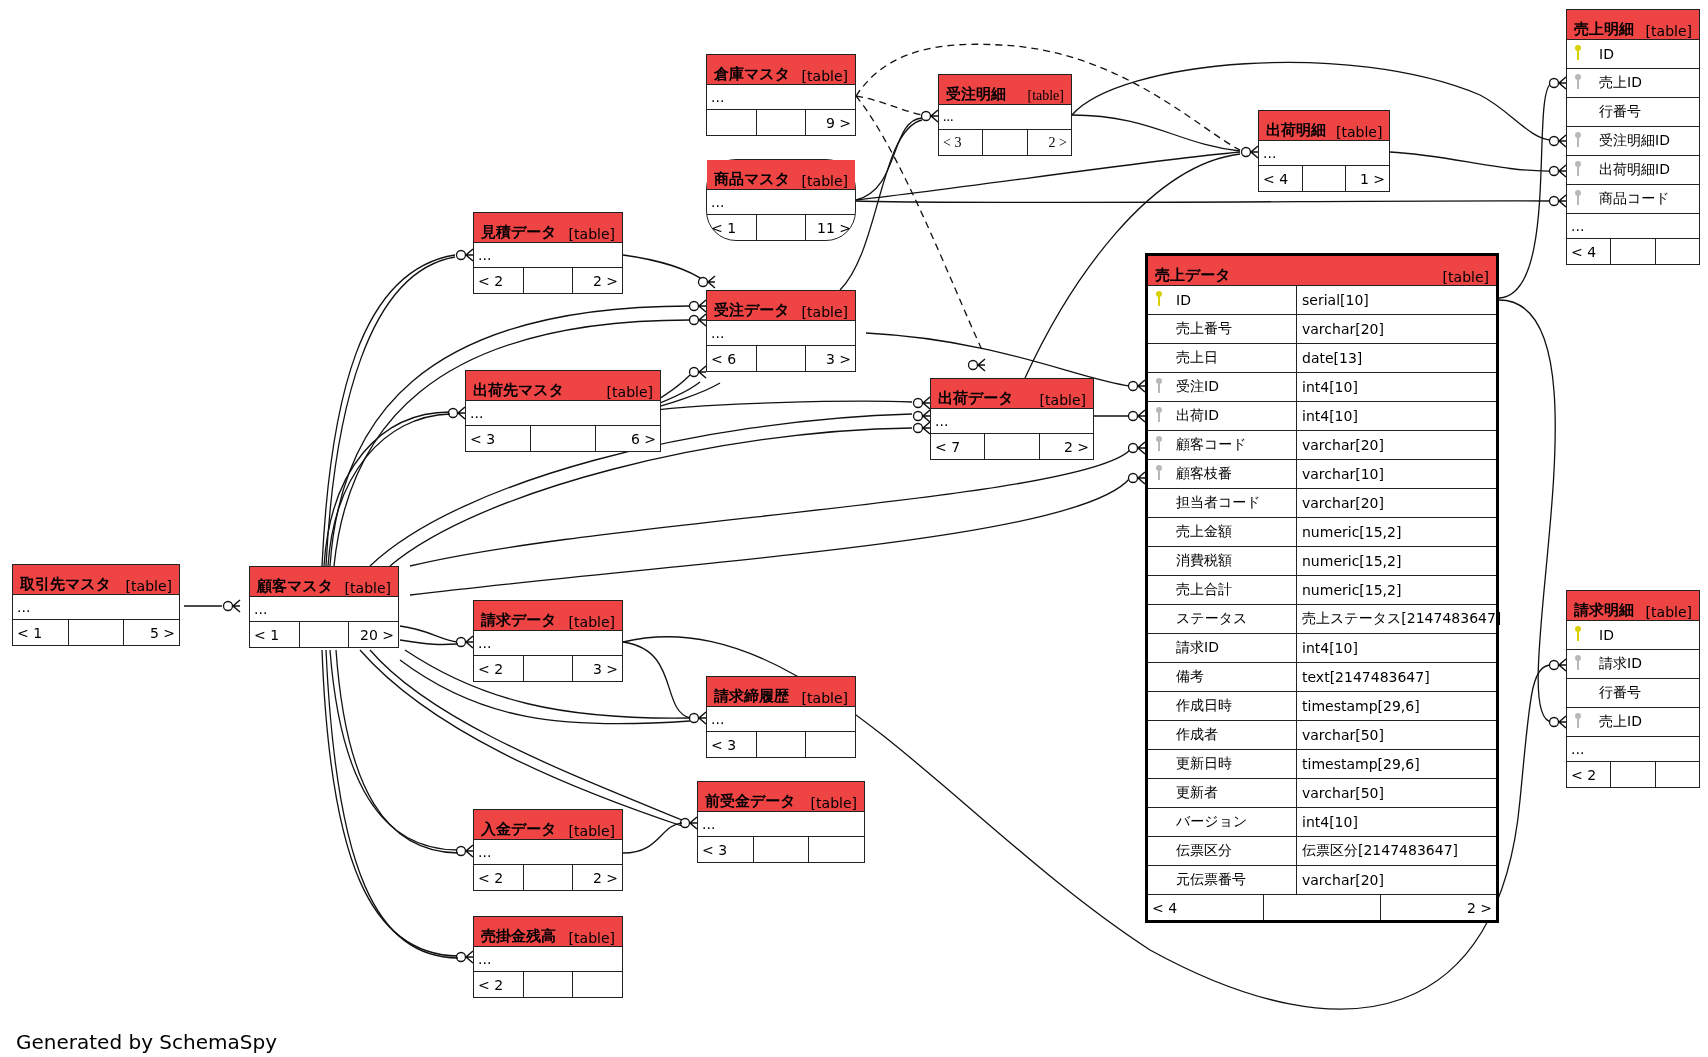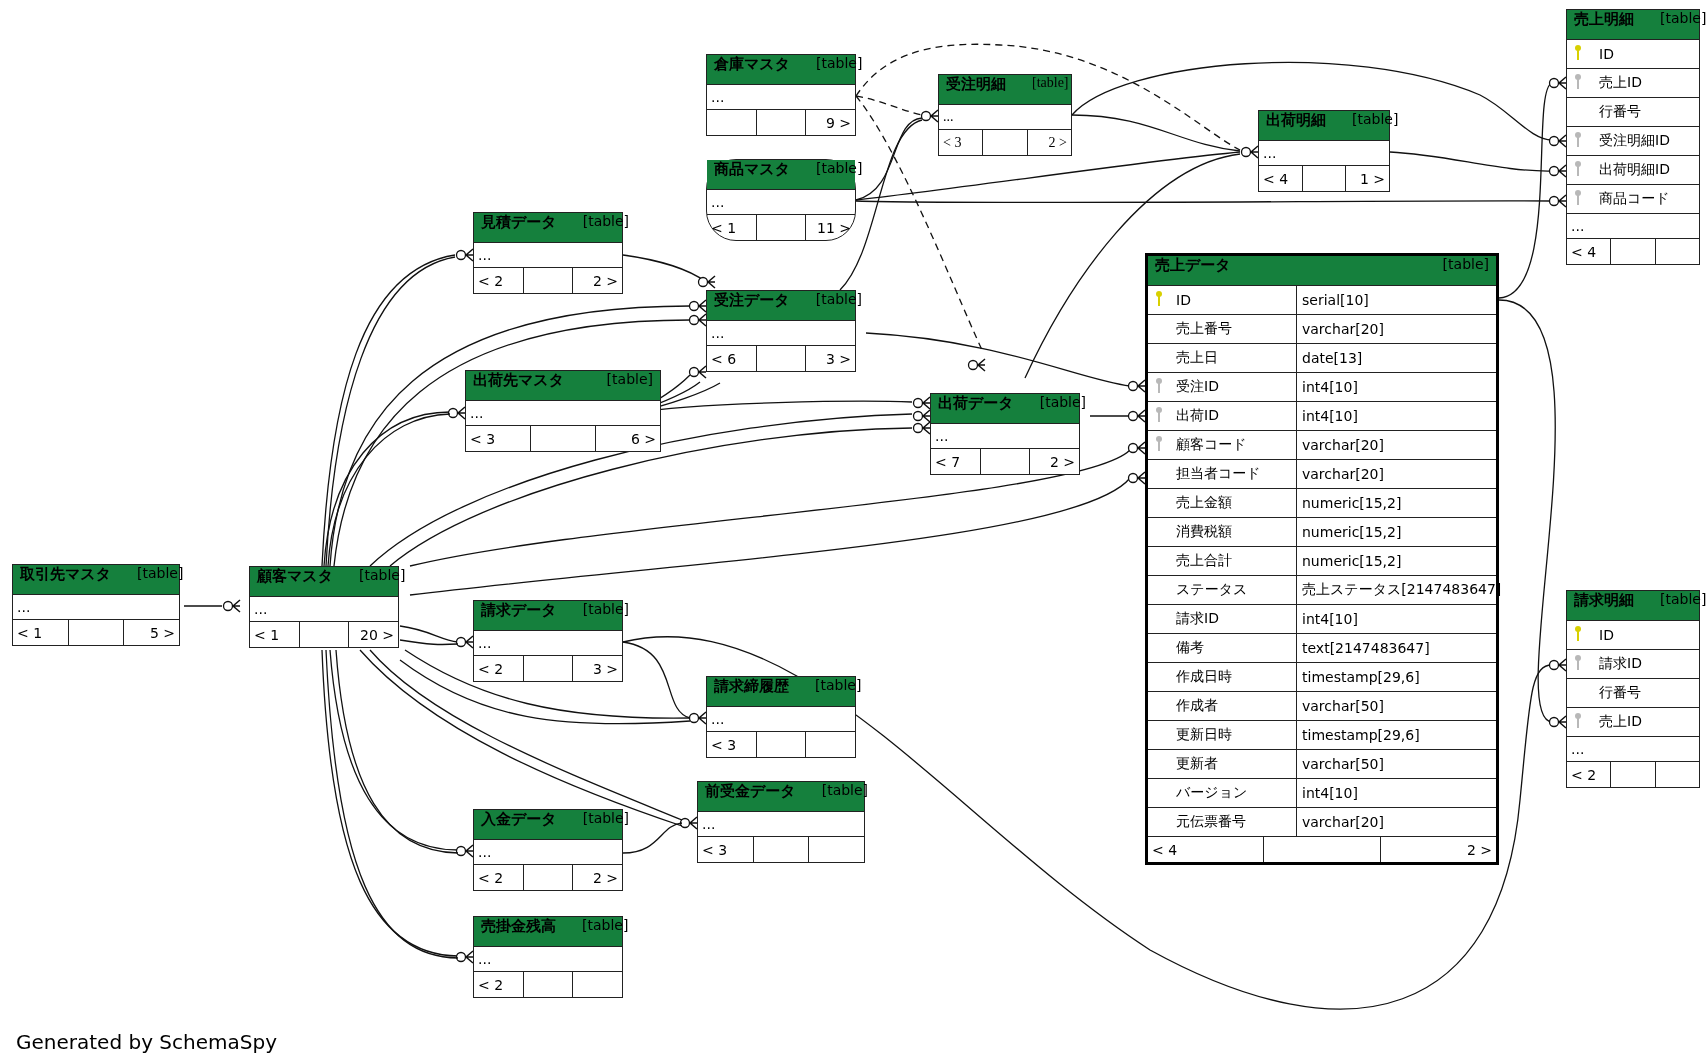--- a/index.html
+++ b/index.html
@@ -1,22 +1,22 @@
 <!DOCTYPE html>
 <html><head>
 <meta charset="utf-8">
 <style>
   html, body { margin:0; padding:0; background:#fff; }
   body { width:1708px; height:1057px; position:relative; overflow:hidden;
          font-family:"DejaVu Sans", sans-serif; color:#000; }
   #edges { position:absolute; left:0; top:0; width:1708px; height:1057px; }
   .tbl { position:absolute; border:1.5px solid #222; background:#fff; box-sizing:border-box; font-size:14px; }
   .tbl.focus { border:3.5px solid #000; }
-  .hdr { background:#15803d; height:30px; display:flex; align-items:flex-start; justify-content:space-between;
-         padding:0 7px; border-bottom:1.5px solid #222; box-sizing:border-box; white-space:nowrap;gap:16px; }
+  .hdr { background:#ef4444; height:30px; display:flex; align-items:flex-end; justify-content:space-between;
+         padding:0 7px; border-bottom:1.5px solid #222; box-sizing:border-box; white-space:nowrap; }
   .hdr .name { font-weight:bold; font-size:15px; }
   .hdr .kind { font-size:14px; margin-left:10px; }
   .row { height:29px; border-bottom:1.5px solid #222; display:flex; align-items:center; box-sizing:border-box; white-space:nowrap; }
   .row .key { width:22px; text-align:center; flex:0 0 22px; }
   .row .col { padding-left:4px; }
   .focus .row .col { width:120px; flex:0 0 120px; border-right:1.5px solid #222; height:100%; display:flex; align-items:center; padding-left:6px; }
   .focus .row .type { padding-left:5px; }
   .ellip { height:25px; border-bottom:1.5px solid #222; padding-left:4px; display:flex; align-items:center; box-sizing:border-box; }
   .ftr { height:25px; display:flex; box-sizing:border-box; }
   .ftr span { flex:1; border-right:1.5px solid #222; display:flex; align-items:center; padding:0 4px; box-sizing:border-box; }
@@ -352,21 +352,21 @@
       <span class="kind">[table]</span>
     </div>
   <div class="ellip">...</div>
   <div class="ftr">
       <span>&lt; 3</span>
       <span></span>
       <span>2 &gt;</span>
     </div>
 </div>
 
-<div class="tbl" style="left:930px;top:393px;width:150px;">
+<div class="tbl" style="left:930px;top:378px;width:164px;">
   <div class="hdr">
       <span class="name">出荷データ</span>
       <span class="kind">[table]</span>
     </div>
   <div class="ellip">...</div>
   <div class="ftr">
       <span>&lt; 7</span>
       <span></span>
       <span>2 &gt;</span>
     </div>
@@ -415,20 +415,25 @@
         <span class="key"><span class="key-pk key-fk"></span></span>
         <span class="col">出荷ID</span>
         <span class="type">int4[10]</span>
       </div>
       <div class="row">
         <span class="key"><span class="key-pk key-fk"></span></span>
         <span class="col">顧客コード</span>
         <span class="type">varchar[20]</span>
       </div>
       <div class="row">
+        <span class="key"><span class="key-pk key-fk"></span></span>
+        <span class="col">顧客枝番</span>
+        <span class="type">varchar[10]</span>
+      </div>
+      <div class="row">
         <span class="key"></span>
         <span class="col">担当者コード</span>
         <span class="type">varchar[20]</span>
       </div>
       <div class="row">
         <span class="key"></span>
         <span class="col">売上金額</span>
         <span class="type">numeric[15,2]</span>
       </div>
       <div class="row">
@@ -476,20 +481,25 @@
         <span class="col">更新者</span>
         <span class="type">varchar[50]</span>
       </div>
       <div class="row">
         <span class="key"></span>
         <span class="col">バージョン</span>
         <span class="type">int4[10]</span>
       </div>
       <div class="row">
         <span class="key"></span>
+        <span class="col">伝票区分</span>
+        <span class="type">伝票区分[2147483647]</span>
+      </div>
+      <div class="row">
+        <span class="key"></span>
         <span class="col">元伝票番号</span>
         <span class="type">varchar[20]</span>
       </div>
     </div>
   <div class="ftr">
       <span>&lt; 4</span>
       <span></span>
       <span>2 &gt;</span>
     </div>
 </div>

